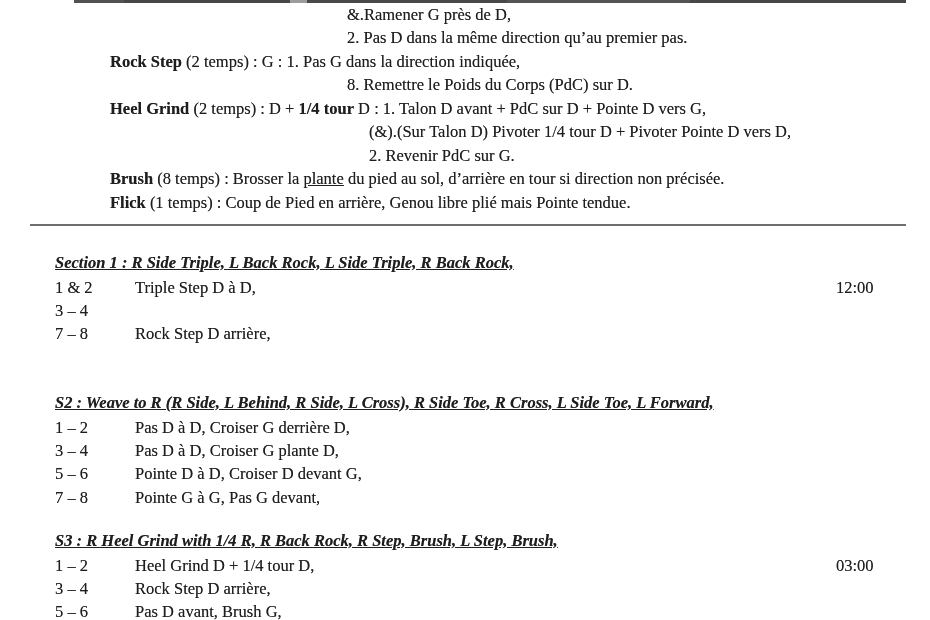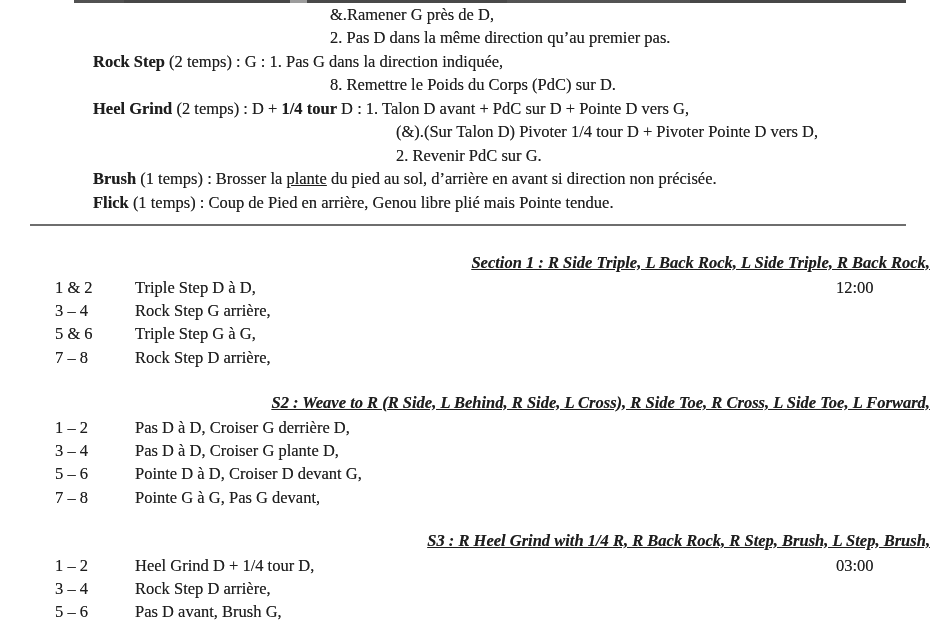--- a/index.html
+++ b/index.html
@@ -15,43 +15,43 @@
 
   
   .strip {
     position: absolute; top: 0; left: 74px; width: 832px; height: 3px;
     background: linear-gradient(90deg,
       #3a3a3a 0 6%, #2e2e2e 6% 26%, rgba(50,50,50,.55) 26% 28%,
       #303030 28% 52%, #3c3c3c 52% 74%, #2e2e2e 74% 100%);
     opacity: .88;
   }
 
-  .defs { position: absolute; top: 3px; left: 0; width: 832px; }
+  .defs { position: absolute; top: 3px; left: 17px; width: 832px; }
   .ln { height: 23.45px; line-height: 23.45px; white-space: nowrap; font-size: 16.5px; }
   .ind-term { padding-left: 93px; }
   .ind-sub  { padding-left: 330px; }
-  .ind-sub2 { padding-left: 352px; margin-left: 44px; }
+  .ind-sub2 { padding-left: 352px; }
   .b { font-weight: bold; }
   .u { text-decoration: underline; }
 
   .rule {
     position: absolute; top: 224px; left: 30px; width: 876px;
     height: 0; border-top: 2px solid #6e6e6e;
   }
 
   .section { position: absolute; left: 0; width: 930px; }
   #s1 { top: 251px; }
   #s2 { top: 391px; }
   #s3 { top: 529px; }
 
   .stitle {
     padding-left: 55px;
     font-size: 16.5px; font-weight: bold; font-style: italic;
     text-decoration: underline;
-    height: 24.5px; line-height: 24.5px; white-space: nowrap; text-align: right;
+    height: 24.5px; line-height: 24.5px; white-space: nowrap;
   }
   .row { position: relative; height: 23.45px; line-height: 23.45px; font-size: 16.5px; white-space: nowrap; padding-left: 19px; }
   .count { position: absolute; left: 55px; }
   .step  { position: absolute; left: 135px; }
   .time  { position: absolute; left: 836px; }
   .step b { font-weight: normal; }
 </style>
 </head>
 <body>
 
@@ -63,43 +63,38 @@
   <div class="ln ind-term">
     <span class="b">Rock Step</span><span> (2 temps) : G : 1. Pas G dans la direction indiquée,</span>
   </div>
   <div class="ln ind-sub"><span>8. Remettre le Poids du Corps (PdC) sur D.</span></div>
   <div class="ln ind-term">
     <span class="b">Heel Grind</span><span> (2 temps) : D + </span><span class="b">1/4 tour</span><span> D : 1. Talon D avant + PdC sur D + Pointe D vers G,</span>
   </div>
   <div class="ln ind-sub2"><span>(&amp;).(Sur Talon D) Pivoter 1/4 tour D + Pivoter Pointe D vers D,</span></div>
   <div class="ln ind-sub2"><span>2. Revenir PdC sur G.</span></div>
   <div class="ln ind-term">
-    <span class="b">Brush</span><span> (1 temps) : Brosser la </span><span class="u">plante</span><span> du pied au sol, d’arrière en avant si direction non précisée.</span>
+    <span class="b">Brush</span><span> (8 temps) : Brosser la </span><span class="u">plante</span><span> du pied au sol, d’arrière en tour si direction non précisée.</span>
   </div>
   <div class="ln ind-term">
     <span class="b">Flick</span><span> (1 temps) : Coup de Pied en arrière, Genou libre plié mais Pointe tendue.</span>
   </div>
 </div>
 
 <div class="rule"></div>
 
 <div class="section" id="s1">
   <div class="stitle">Section 1 : R Side Triple, L Back Rock, L Side Triple, R Back Rock,</div>
   <div class="row">
     <span class="count">1 &amp; 2</span>
     <span class="step"><b>Triple Step</b><span> D à D,</span></span>
     <span class="time">12:00</span>
   </div>
   <div class="row">
     <span class="count">3 – 4</span>
-    <span class="step"><b>Rock Step</b><span> G arrière,</span></span>
-  </div>
-  <div class="row">
-    <span class="count">5 &amp; 6</span>
-    <span class="step"><b>Triple Step</b><span> G à G,</span></span>
   </div>
   <div class="row">
     <span class="count">7 – 8</span>
     <span class="step"><b>Rock Step</b><span> D arrière,</span></span>
   </div>
 </div>
 
 <div class="section" id="s2">
   <div class="stitle">S2 : Weave to R (R Side, L Behind, R Side, L Cross), R Side Toe, R Cross, L Side Toe, L Forward,</div>
   <div class="row">

